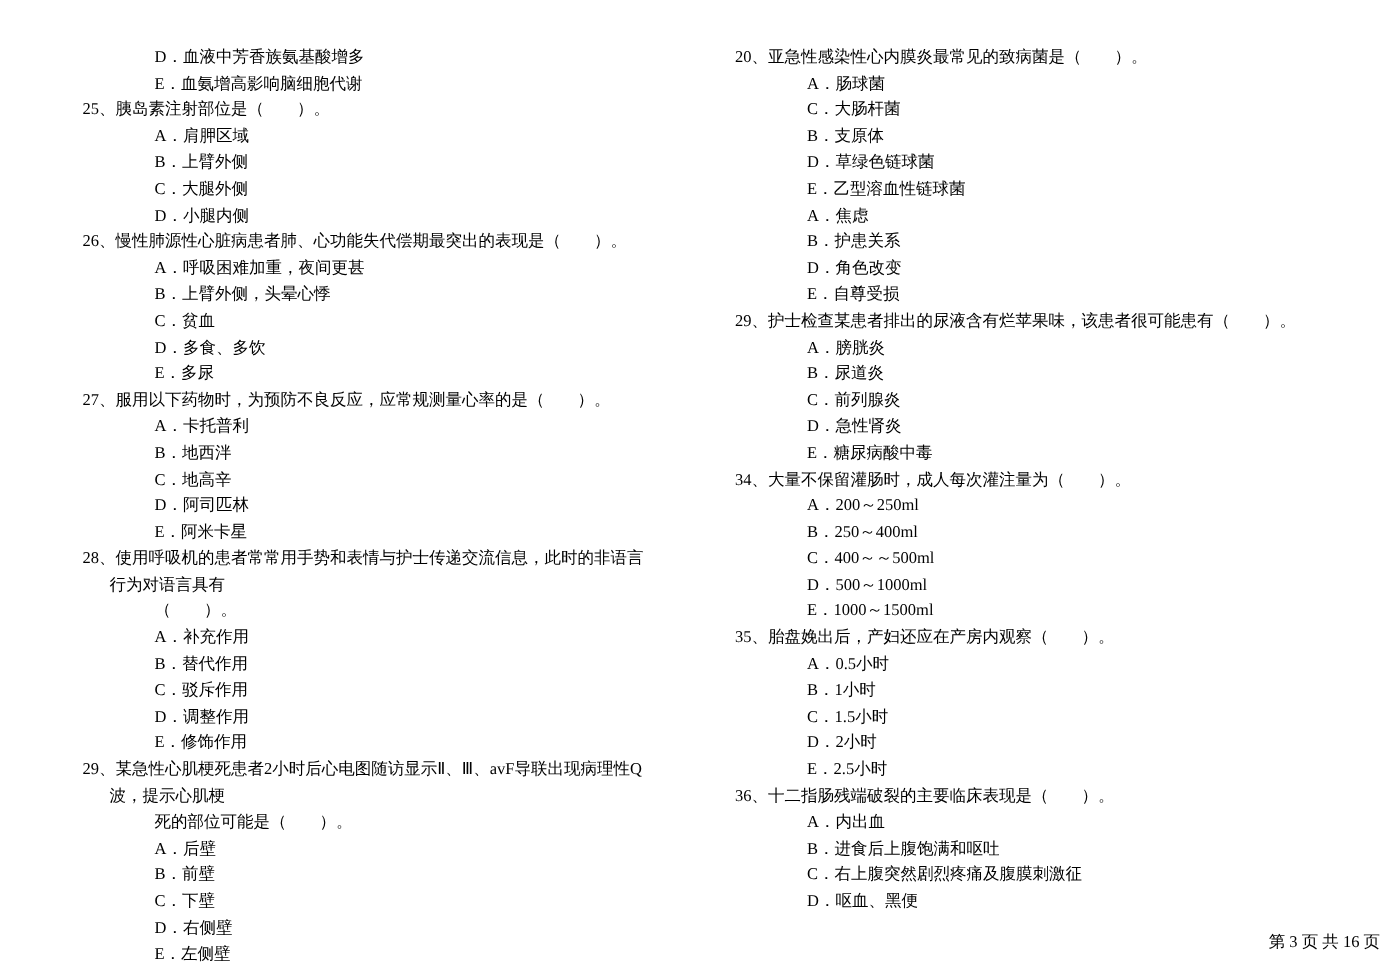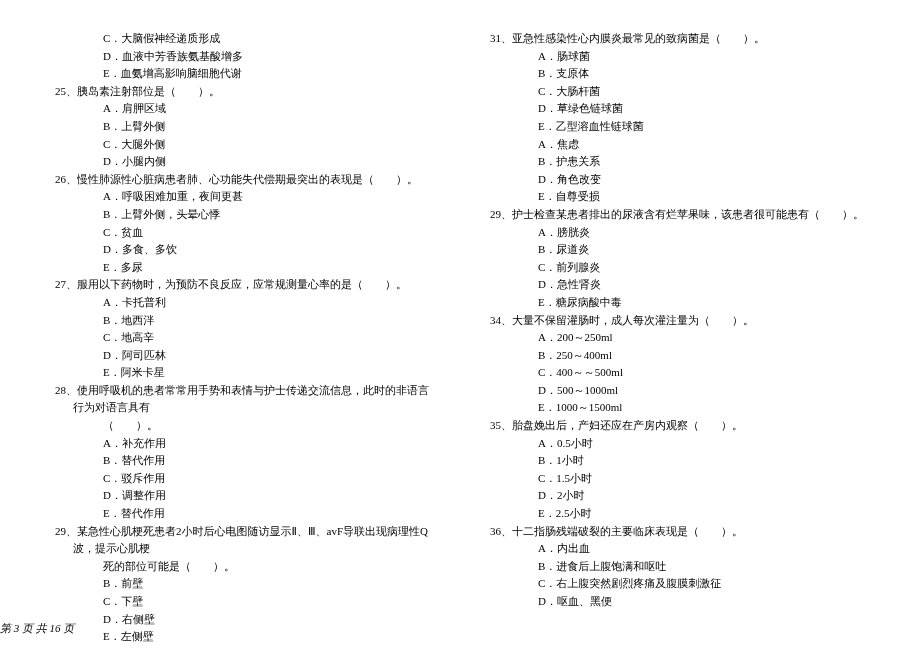--- a/index.html
+++ b/index.html
@@ -33,31 +33,29 @@
       text-indent: -18px;
     }
     .question-sub {
       padding-left: 48px;
     }
     .footer {
       position: absolute;
       bottom: 12px;
       left: 0;
       width: 100%;
-      text-align: left;
+      text-align: right;
       font-size: 11px;
-      font-style: italic;
     }
   </style>
 </head>
 <body>
 
 <div class="columns">
   <div class="column">
-    <div class="option">C．大脑假神经递质形成</div>
     <div class="option">D．血液中芳香族氨基酸增多</div>
     <div class="option">E．血氨增高影响脑细胞代谢</div>
 
     <div class="question">25、胰岛素注射部位是（　　）。</div>
     <div class="option">A．肩胛区域</div>
     <div class="option">B．上臂外侧</div>
     <div class="option">C．大腿外侧</div>
     <div class="option">D．小腿内侧</div>
 
     <div class="question">26、慢性肺源性心脏病患者肺、心功能失代偿期最突出的表现是（　　）。</div>
@@ -73,37 +71,38 @@
     <div class="option">C．地高辛</div>
     <div class="option">D．阿司匹林</div>
     <div class="option">E．阿米卡星</div>
 
     <div class="question">28、使用呼吸机的患者常常用手势和表情与护士传递交流信息，此时的非语言行为对语言具有</div>
     <div class="question-sub">（　　）。</div>
     <div class="option">A．补充作用</div>
     <div class="option">B．替代作用</div>
     <div class="option">C．驳斥作用</div>
     <div class="option">D．调整作用</div>
-    <div class="option">E．替代作用</div>
+    <div class="option">E．修饰作用</div>
 
     <div class="question">29、某急性心肌梗死患者2小时后心电图随访显示Ⅱ、Ⅲ、avF导联出现病理性Q波，提示心肌梗</div>
     <div class="question-sub">死的部位可能是（　　）。</div>
+    <div class="option">A．后壁</div>
     <div class="option">B．前壁</div>
     <div class="option">C．下壁</div>
     <div class="option">D．右侧壁</div>
     <div class="option">E．左侧壁</div>
 
   </div>
 
   <div class="column">
 
-    <div class="question">31、亚急性感染性心内膜炎最常见的致病菌是（　　）。</div>
+    <div class="question">20、亚急性感染性心内膜炎最常见的致病菌是（　　）。</div>
     <div class="option">A．肠球菌</div>
+    <div class="option">C．大肠杆菌</div>
     <div class="option">B．支原体</div>
-    <div class="option">C．大肠杆菌</div>
     <div class="option">D．草绿色链球菌</div>
     <div class="option">E．乙型溶血性链球菌</div>
 
     <div class="option">A．焦虑</div>
     <div class="option">B．护患关系</div>
     <div class="option">D．角色改变</div>
     <div class="option">E．自尊受损</div>
 
     <div class="question">29、护士检查某患者排出的尿液含有烂苹果味，该患者很可能患有（　　）。</div>
     <div class="option">A．膀胱炎</div>

